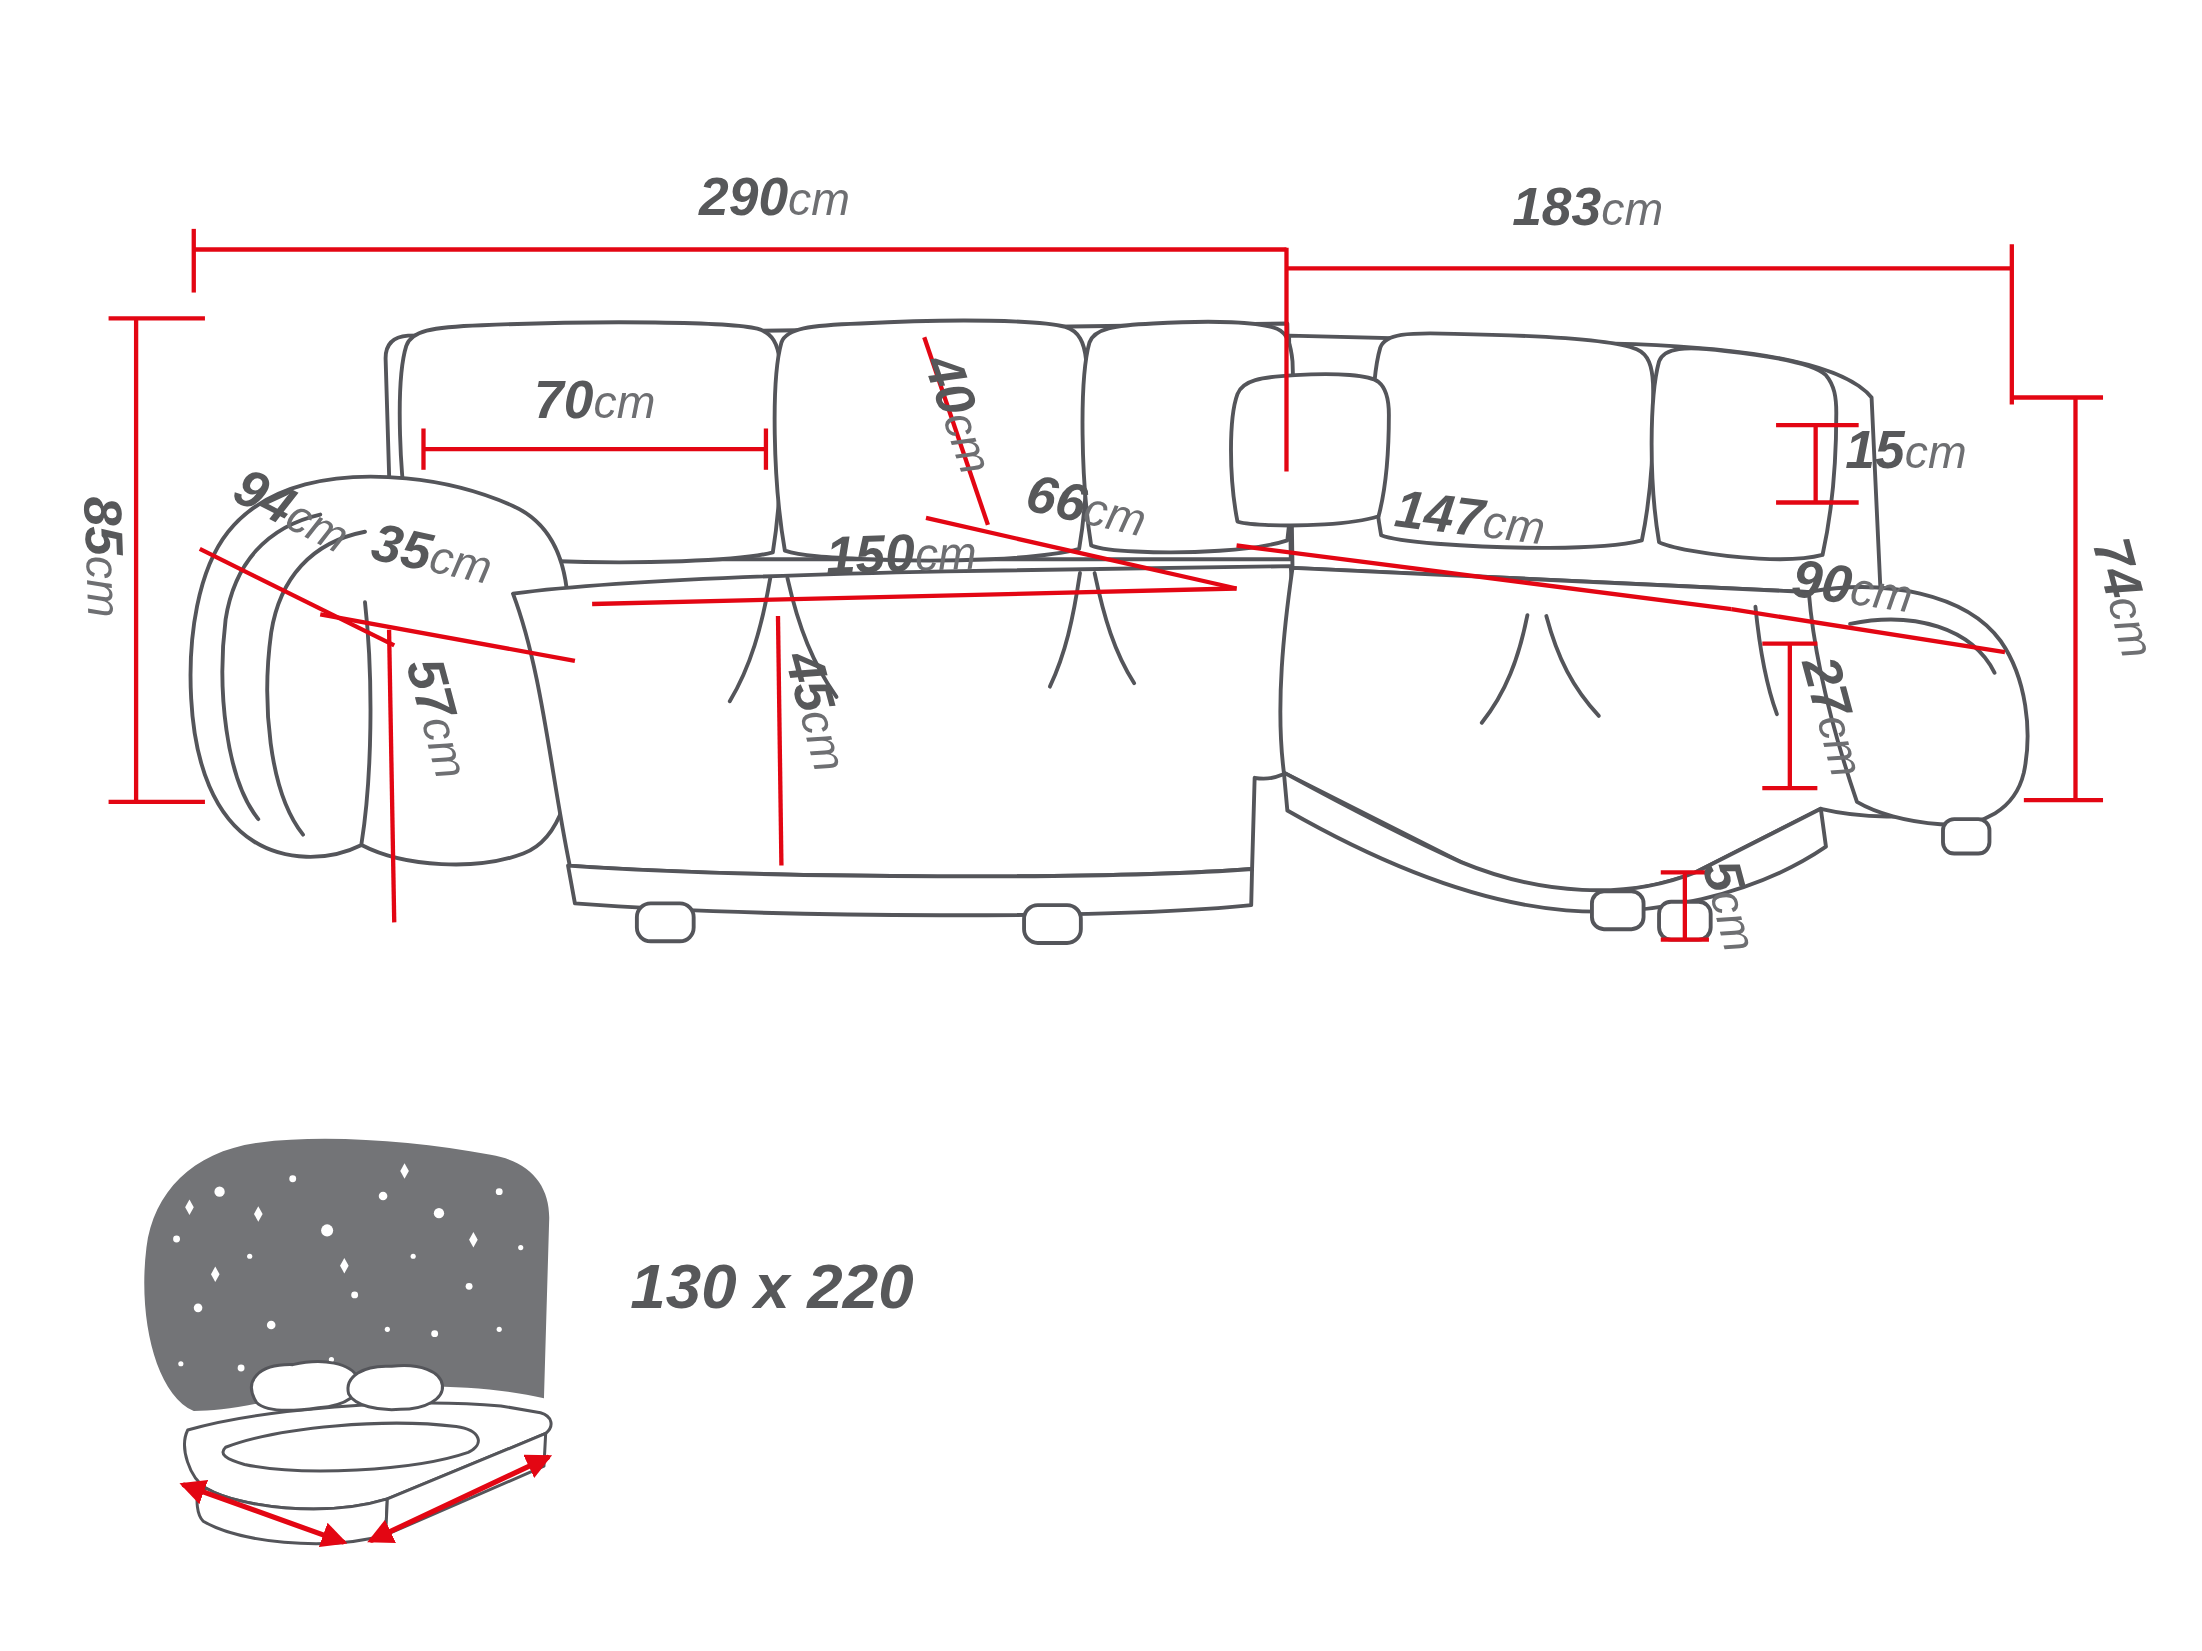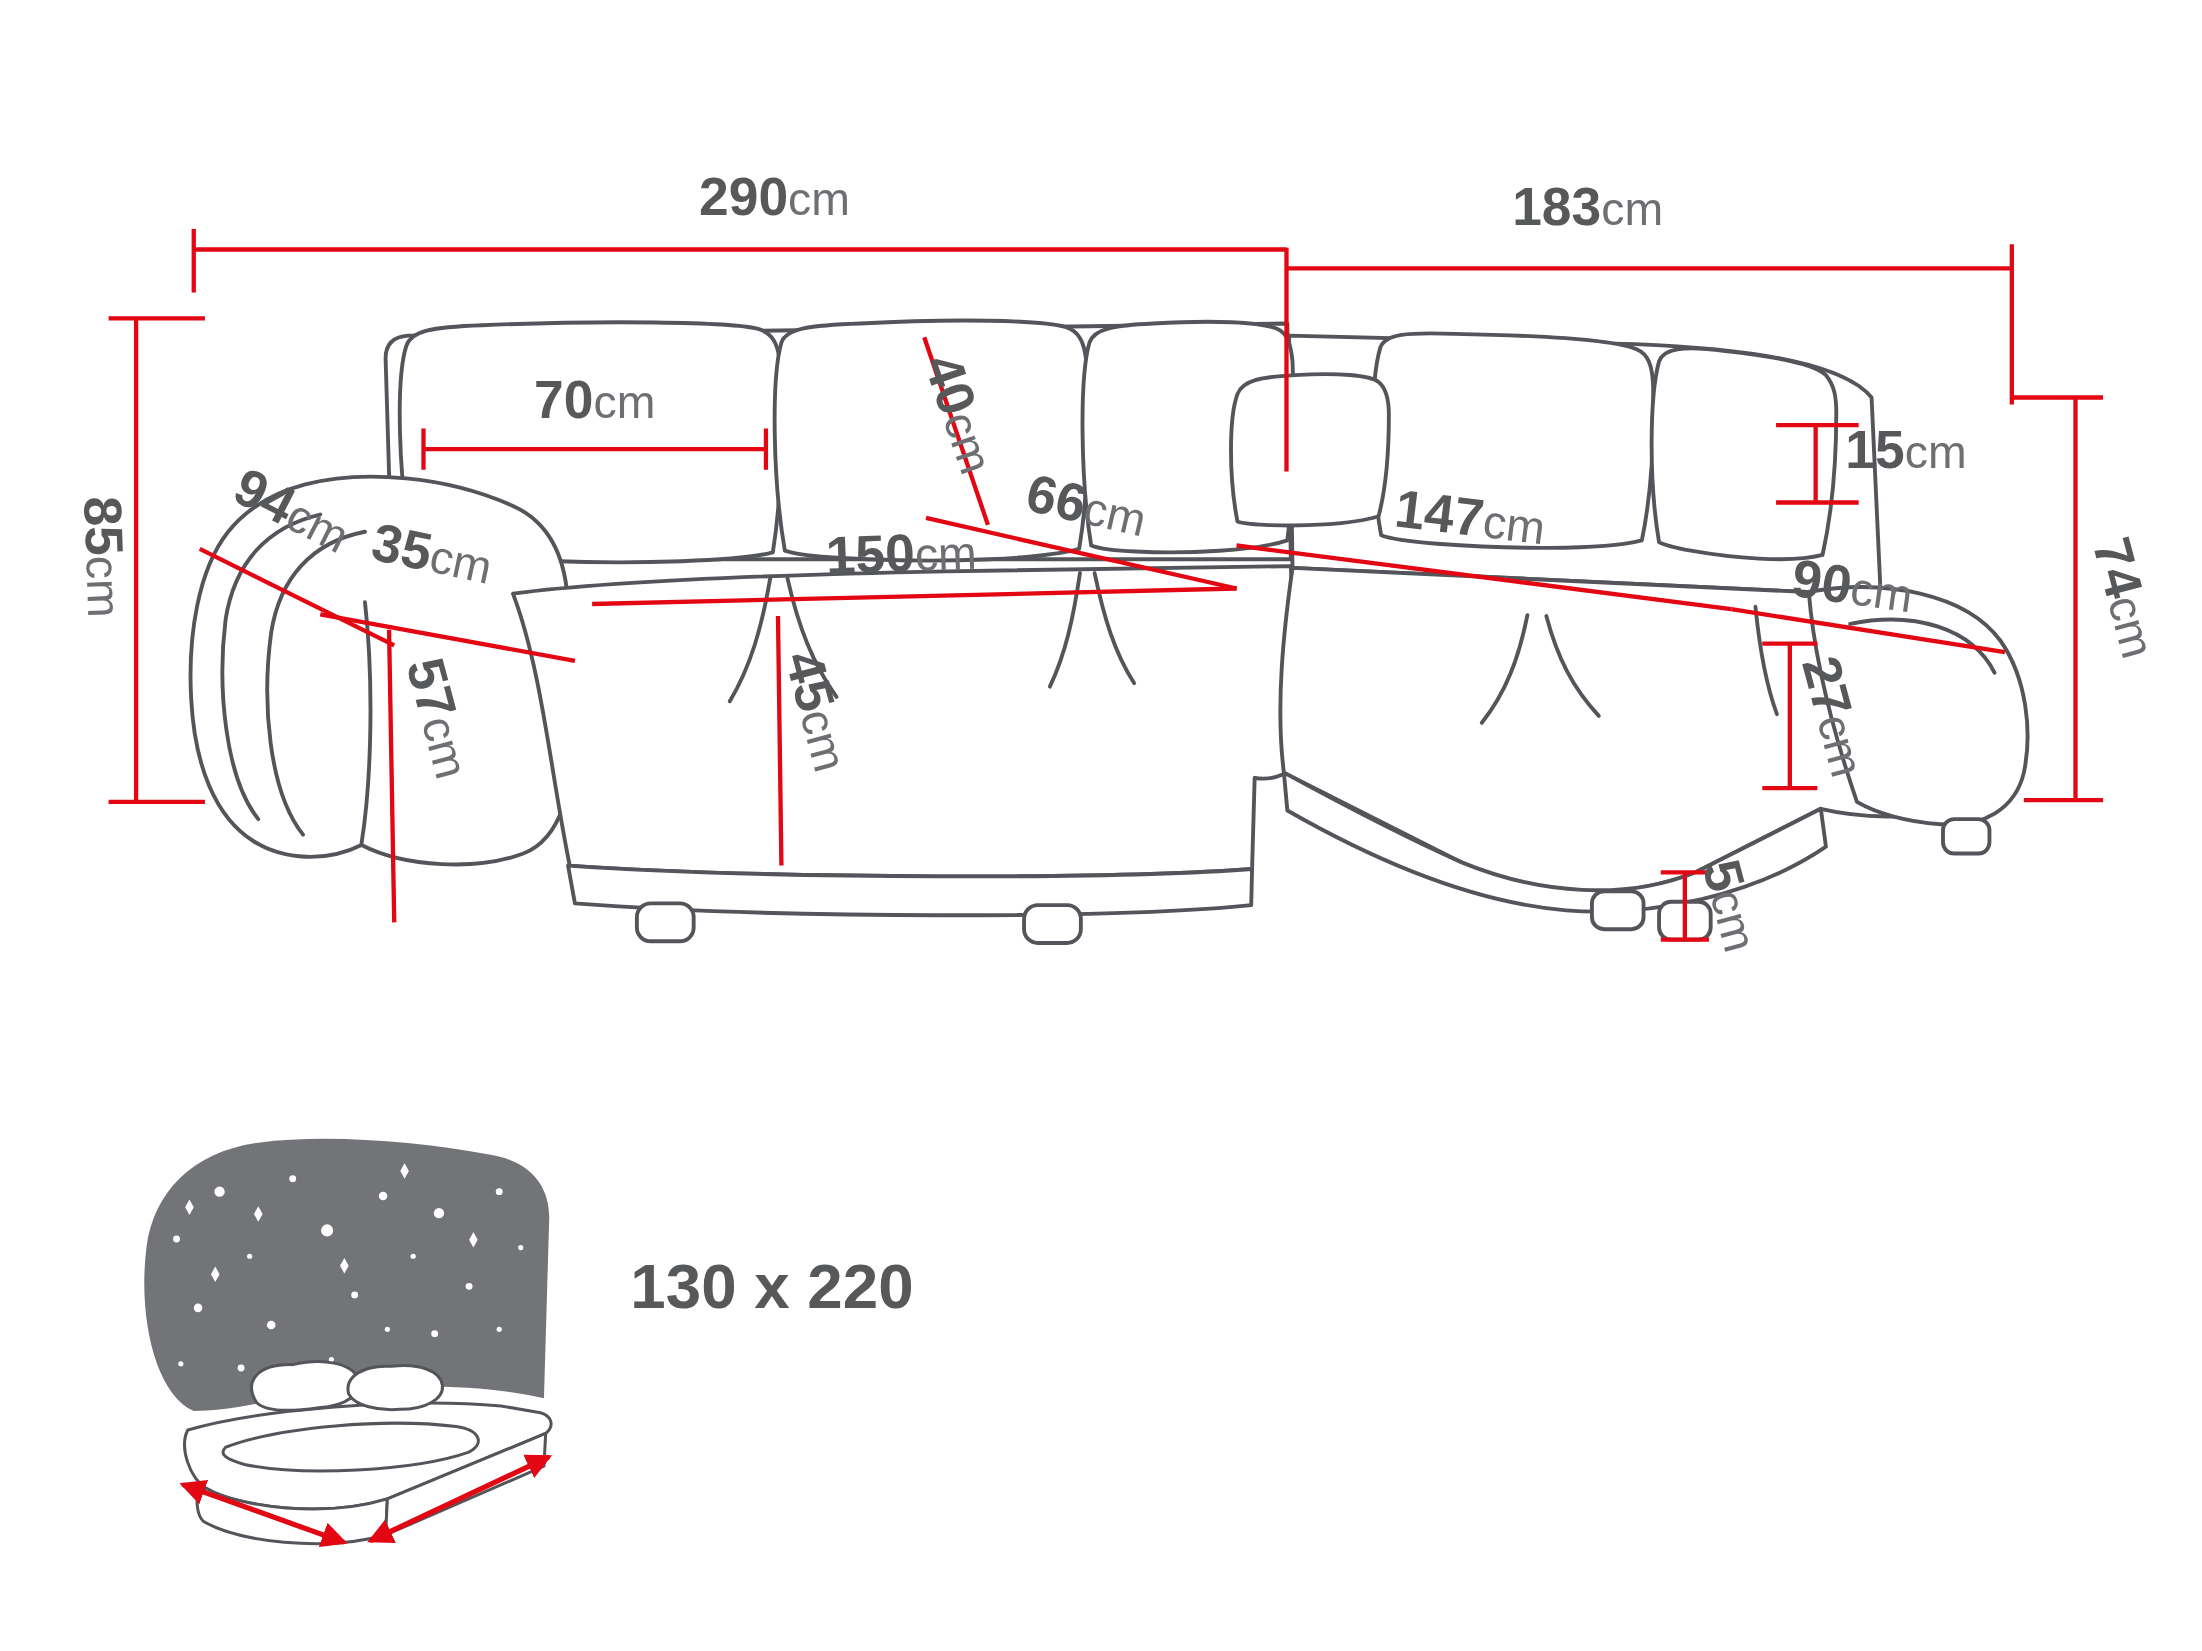--- a/index.html
+++ b/index.html
@@ -1,16 +1,16 @@
 <!DOCTYPE html>
 <html style="--color-red: #e30613; --color-text: #57585a; --color-unit: #6e6f72; --color-line: #54555a; --color-headboard: #737477; --color-background: #ffffff;font-size:13.8px"><head>
 <meta charset="utf-8">
 <style>
   html,body { margin:0; padding:0; background:#ffffff; }
-  .page { position:relative; width:2203px; height:1652px; background:#ffffff; overflow:hidden; }
+  .page { position:relative; width:2203px; height:1652px; background:#ffffff; overflow:hidden;font-style:italic; }
   svg { display:block; }
 
   
   .sofa path, .sofa rect { fill:#ffffff; stroke:var(--color-line,#54555a); stroke-width:4.5; stroke-linejoin:round; stroke-linecap:round; }
   .sofa path.detail { fill:none; }
 
   
   .red line { stroke:var(--color-red,#e30613); stroke-width:5; stroke-linecap:butt; }
 
   

